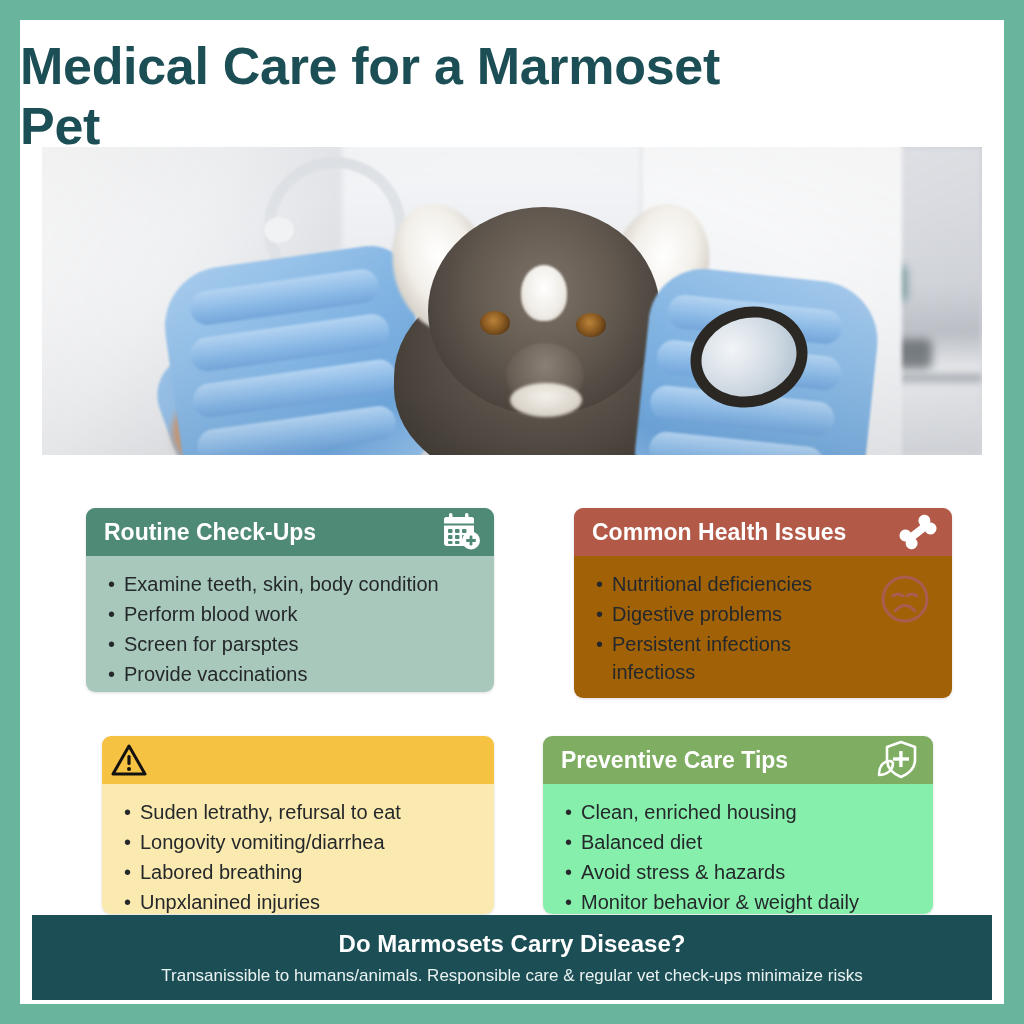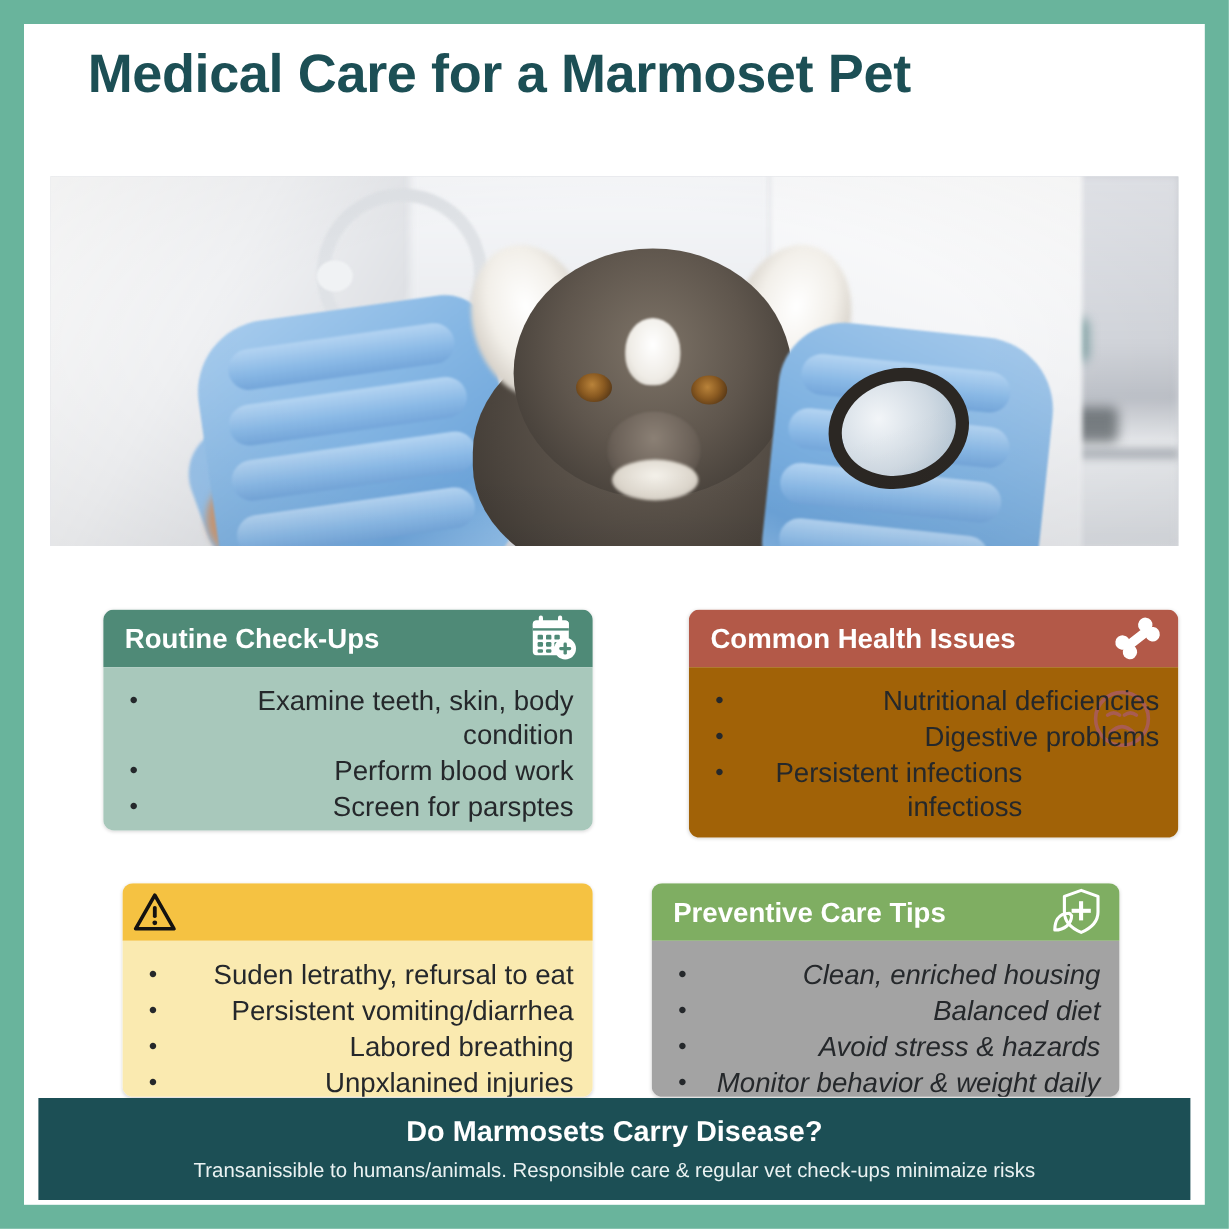--- a/index.html
+++ b/index.html
@@ -8,22 +8,22 @@
     background:#69b49c;
     font-family:"Liberation Sans", sans-serif;
   }
   .frame{
     position:absolute;left:20px;top:20px;width:984px;height:984px;
     background:#ffffff;
   }
 
   
   .title{
-    position:absolute;left:0;top:16px;width:792px;text-align:center;
-    font-size:45px;font-weight:bold;color:#1c4f55;letter-spacing:-.3px;
+    position:absolute;left:0;top:16px;width:792px;
+    font-size:52px;font-weight:bold;color:#1c4f55;letter-spacing:-.3px;
     font-family:"Liberation Sans", sans-serif;
   }
   .subtitle{
     position:absolute;left:0;top:72px;width:984px;text-align:center;
     font-size:27px;font-weight:normal;color:#2c5f63;
   }
 
   
   .photo{
     position:absolute;left:22px;top:127px;width:940px;height:308px;
@@ -165,49 +165,48 @@
     padding:0 12px 0 18px;
     gap:29px;
   }
   .card-head h3{
     margin:0;font-size:23px;font-weight:bold;color:#ffffff;white-space:nowrap;
   }
   .card-head .hicon{margin-left:auto;display:flex;align-items:center;}
   .card-body{position:relative;padding:14px 16px 16px 16px;}
   .card-body ul{margin:0;padding:0 0 0 22px;list-style:none;}
   .card-body li{
-    position:relative;font-size:23px;line-height:28px;color:#25282b;
+    position:relative;font-size:20px;line-height:28px;color:#25282b;
     margin-bottom:2px;
-    text-align:right;
   }
   .card-body li::before{
     content:"\2022";position:absolute;left:-16px;top:0;font-size:20px;color:#25282b;
   }
 
   
   #card-checkups{left:66px;top:488px;width:408px;height:184px;}
   #card-checkups .card-head{background:#4f8a77;}
   #card-checkups .card-body{background:#a8c8bb;height:136px;}
 
   
-  #card-issues{left:554px;top:488px;width:408px;height:190px;}
+  #card-issues{left:554px;top:488px;width:378px;height:190px;}
   #card-issues .card-head{background:#b35948;}
   #card-issues .card-body{background:#a16207;height:142px;}
   #card-issues .side-icon{position:absolute;right:18px;top:14px;}
 
   
   #card-emergency{left:82px;top:716px;width:392px;height:178px;}
   #card-emergency .card-head{background:#f5c242;padding-left:8px;}
   #card-emergency .card-head h3{color:#1d1b16;font-size:22px;}
   #card-emergency .card-body{background:#faeab0;height:130px;}
 
   
   #card-preventive{left:523px;top:716px;width:390px;height:178px;}
   #card-preventive .card-head{background:#7fae62;}
-  #card-preventive .card-body{background:#a3a3a3;height:130px;font-style:italic;}
+  #card-preventive .card-body{background:#86efac;height:130px;}
 
   
   #footer-band{
     position:absolute;left:12px;top:895px;width:960px;height:85px;
     background:#1c4f55;display:flex;flex-direction:column;
     align-items:center;justify-content:center;
   }
   #footer-band .f-title{
     font-size:24px;font-weight:bold;color:#ffffff;margin-bottom:8px;text-align:right;
   }
@@ -341,21 +340,21 @@
         <svg width="38" height="34" viewBox="0 0 38 34">
           <path d="M19 3 L35 31 L3 31 Z" fill="none" stroke="#141210" stroke-width="3" stroke-linejoin="round"></path>
           <rect x="17.4" y="12" width="3.2" height="10" rx="1.5" fill="#141210"></rect>
           <circle cx="19" cy="26" r="2" fill="#141210"></circle>
         </svg>
       </span>
     </div>
     <div class="card-body">
       <ul>
         <li>Suden letrathy, refursal to eat</li>
-        <li>Persistent vomiting/diarrhea</li>
+        <li>Longovity vomiting/diarrhea</li>
         <li>Labored breathing</li>
         <li>Unpxlanined injuries</li>
       </ul>
     </div>
   </div>
 
   <div class="card" id="card-preventive">
     <div class="card-head">
       <h3>Preventive Care Tips</h3>
       <span class="hicon">

